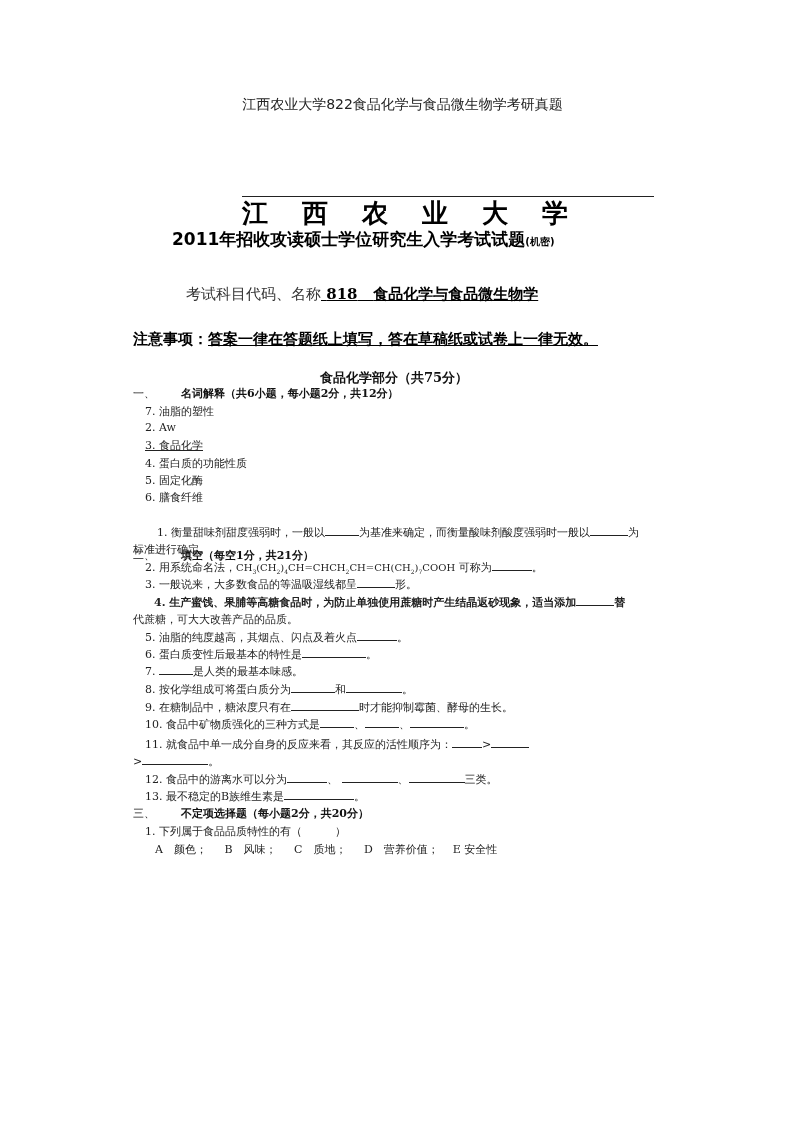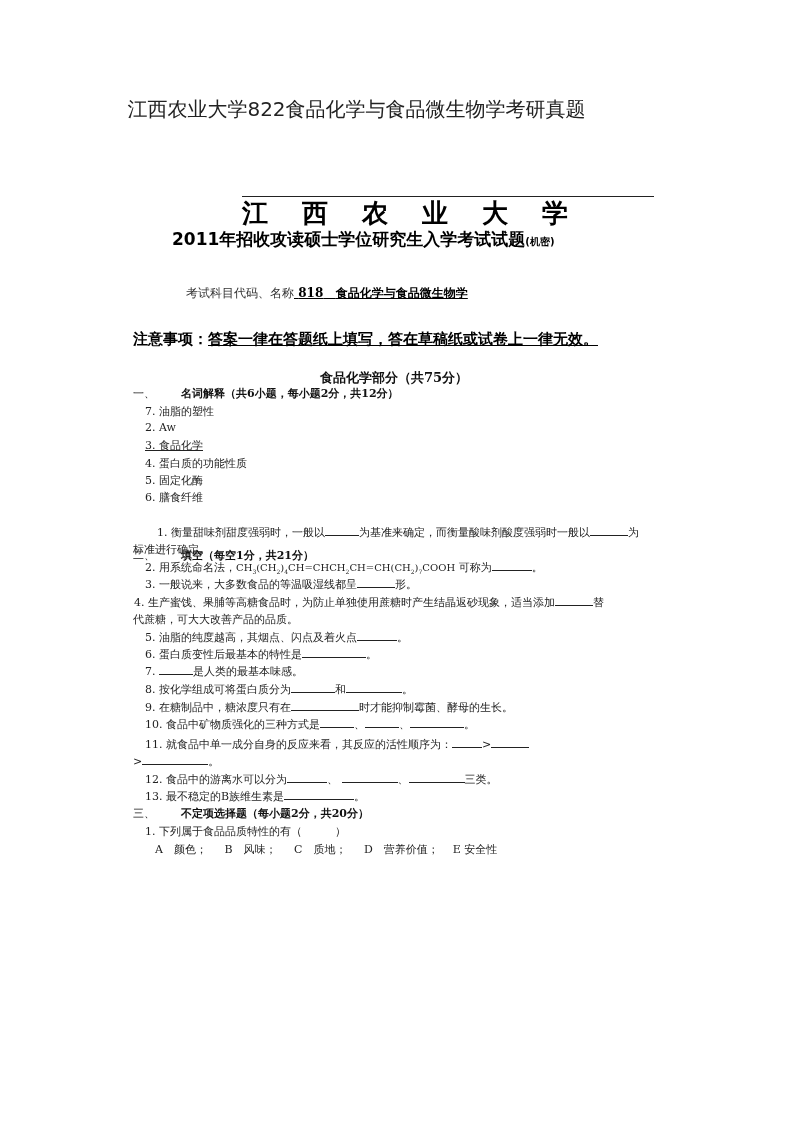--- a/index.html
+++ b/index.html
@@ -1,27 +1,27 @@
 <!DOCTYPE html>
 <html><head>
 <meta charset="utf-8">
 <style>
   html, body { margin: 0; padding: 0; background: #ffffff; }
   body { width: 793px; height: 1122px; position: relative; overflow: hidden;
          font-family: "DejaVu Serif", "Liberation Serif", serif; color: #111; }
   .abs { position: absolute; white-space: nowrap; }
-  .page-title { left: 0; width: 713px; top: 96px; text-align: center; font-size: 20px; color: #222;
-                font-family: "DejaVu Sans", "Liberation Sans", sans-serif; }
+  .page-title { left: 0; width: 713px; top: 96px; text-align: center; font-size: 14px; color: #222;
+                font-family: "DejaVu Sans", "Liberation Sans", sans-serif; padding-left: 46px; }
   .rule { left: 242px; top: 196px; width: 412px; height: 0; border-top: 1px solid #222; }
   .uni-name { left: 242px; top: 196px; width: 300px; font-size: 26px; font-weight: bold; letter-spacing: 34px;
               font-family: "DejaVu Sans", "Liberation Sans", sans-serif; color: #000; }
   .exam-title { left: 172px; top: 228px; font-size: 17px; font-weight: bold;
                 font-family: "DejaVu Sans", "Liberation Sans", sans-serif; color: #000; }
   .exam-title .secret { font-size: 10px; }
-  .subject { left: 186px; top: 285px; font-size: 12px; color: #333; }
+  .subject { left: 186px; top: 285px; font-size: 15px; color: #333; }
   .subject .u { text-decoration: underline; font-weight: bold; color: #000; }
   .subject .u .pad { display: inline-block; width: 20px; }
   .notice { left: 133px; top: 330px; font-size: 15px; font-weight: bold;
             font-family: "DejaVu Sans", "Liberation Sans", sans-serif; color: #000; }
   .notice .u { text-decoration: underline; }
   .section-title { left: 320px; top: 369px; font-size: 13px; font-weight: bold; color: #111; }
   .line { font-size: 11px; color: #222; }
   .head { font-size: 11px; font-weight: bold; color: #111; }
   .head .num { display: inline-block; width: 48px; font-weight: normal; }
   .blank { display: inline-block; border-bottom: 1px solid #222; height: 10px; vertical-align: baseline; }
@@ -68,21 +68,21 @@
 <div class="abs line" style="left:133px; top:542px;">标准进行确定。</div>
 
 <div class="abs line" style="left:145px; top:560px;">
   <span>2. 用系统命名法，</span><span style="font-size:10px;">CH<sub>3</sub>(CH<sub>2</sub>)<sub>4</sub>CH=CHCH<sub>2</sub>CH=CH(CH<sub>2</sub>)<sub>7</sub>COOH</span> <span>可称为</span><span class="blank" style="width:40px"></span><span>。</span>
 </div>
 
 <div class="abs line" style="left:145px; top:577px;">
   <span>3. 一般说来，大多数食品的等温吸湿线都呈</span><span class="blank" style="width:38px"></span><span>形。</span>
 </div>
 
-<div class="abs line" style="left:134px; top:595px;">
+<div class="abs line" style="left:154px; top:595px;font-weight:bold;">
   <span>4. 生产蜜饯、果脯等高糖食品时，为防止单独使用蔗糖时产生结晶返砂现象，适当添加</span><span class="blank" style="width:38px"></span><span>替</span>
 </div>
 <div class="abs line" style="left:133px; top:612px;">代蔗糖，可大大改善产品的品质。</div>
 
 <div class="abs line" style="left:145px; top:630px;">
   <span>5. 油脂的纯度越高，其烟点、闪点及着火点</span><span class="blank" style="width:40px"></span><span>。</span>
 </div>
 
 <div class="abs line" style="left:145px; top:647px;">
   <span>6. 蛋白质变性后最基本的特性是</span><span class="blank" style="width:64px"></span><span>。</span>

